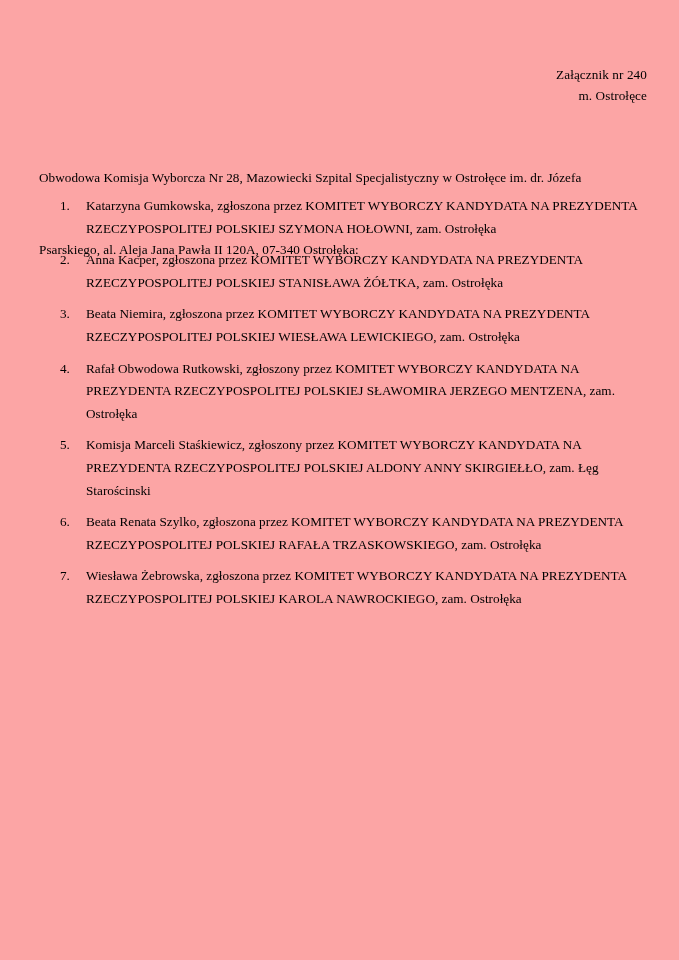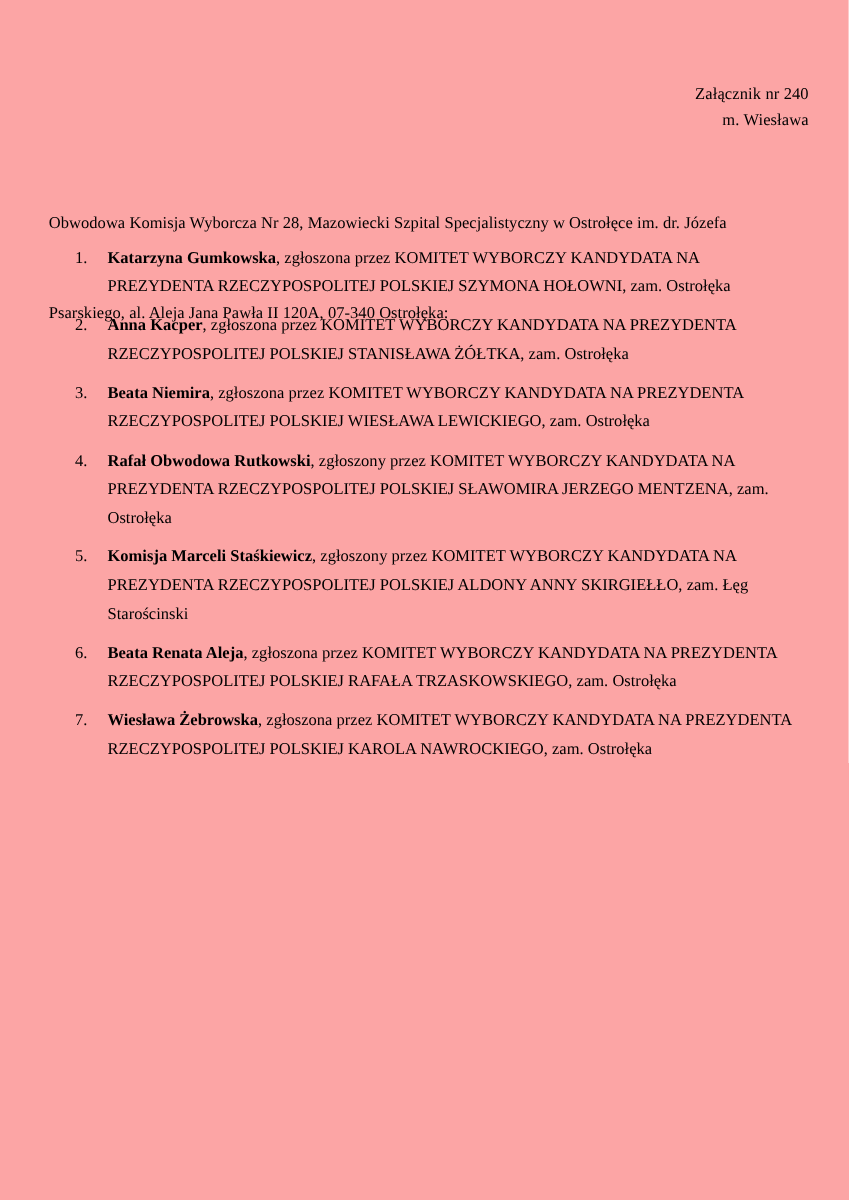--- a/index.html
+++ b/index.html
@@ -80,34 +80,34 @@
     top: 0;
     width: 22px;
     text-align: left;
     font-size: 13.2px;
     line-height: 22.6px;
   }
   .item-text {
     display: block;
   }
   .member-name {
-    font-weight: bold;
+    font-weight: normal;
   }
   .member-rest {
     font-weight: normal;
   }
 </style>
 </head>
 <body>
 
 <div class="page">
 
   <div class="header-block">
     <span class="header-line">Załącznik nr 240</span>
-    <span class="header-line">m. Wiesława</span>
+    <span class="header-line">m. Ostrołęce</span>
   </div>
 
   <div class="intro">
     <span class="intro-line">Obwodowa Komisja Wyborcza Nr 28, Mazowiecki Szpital Specjalistyczny w Ostrołęce im. dr. Józefa</span>
     <span class="intro-line">Psarskiego, al. Aleja Jana Pawła II 120A, 07-340 Ostrołęka:</span>
   </div>
 
   <ol class="member-list">
     <li class="member-item">
       <span class="item-number">1.</span>
@@ -124,21 +124,21 @@
     <li class="member-item">
       <span class="item-number">4.</span>
       <span class="item-text"><span class="member-name">Rafał Obwodowa Rutkowski</span><span class="member-rest">, zgłoszony przez KOMITET WYBORCZY KANDYDATA NA PREZYDENTA RZECZYPOSPOLITEJ POLSKIEJ SŁAWOMIRA JERZEGO MENTZENA, zam. Ostrołęka</span></span>
     </li>
     <li class="member-item">
       <span class="item-number">5.</span>
       <span class="item-text"><span class="member-name">Komisja Marceli Staśkiewicz</span><span class="member-rest">, zgłoszony przez KOMITET WYBORCZY KANDYDATA NA PREZYDENTA RZECZYPOSPOLITEJ POLSKIEJ ALDONY ANNY SKIRGIEŁŁO, zam. Łęg Starościnski</span></span>
     </li>
     <li class="member-item">
       <span class="item-number">6.</span>
-      <span class="item-text"><span class="member-name">Beata Renata Aleja</span><span class="member-rest">, zgłoszona przez KOMITET WYBORCZY KANDYDATA NA PREZYDENTA RZECZYPOSPOLITEJ POLSKIEJ RAFAŁA TRZASKOWSKIEGO, zam. Ostrołęka</span></span>
+      <span class="item-text"><span class="member-name">Beata Renata Szylko</span><span class="member-rest">, zgłoszona przez KOMITET WYBORCZY KANDYDATA NA PREZYDENTA RZECZYPOSPOLITEJ POLSKIEJ RAFAŁA TRZASKOWSKIEGO, zam. Ostrołęka</span></span>
     </li>
     <li class="member-item">
       <span class="item-number">7.</span>
       <span class="item-text"><span class="member-name">Wiesława Żebrowska</span><span class="member-rest">, zgłoszona przez KOMITET WYBORCZY KANDYDATA NA PREZYDENTA RZECZYPOSPOLITEJ POLSKIEJ KAROLA NAWROCKIEGO, zam. Ostrołęka</span></span>
     </li>
   </ol>
 
 </div>
 
 </body></html>

